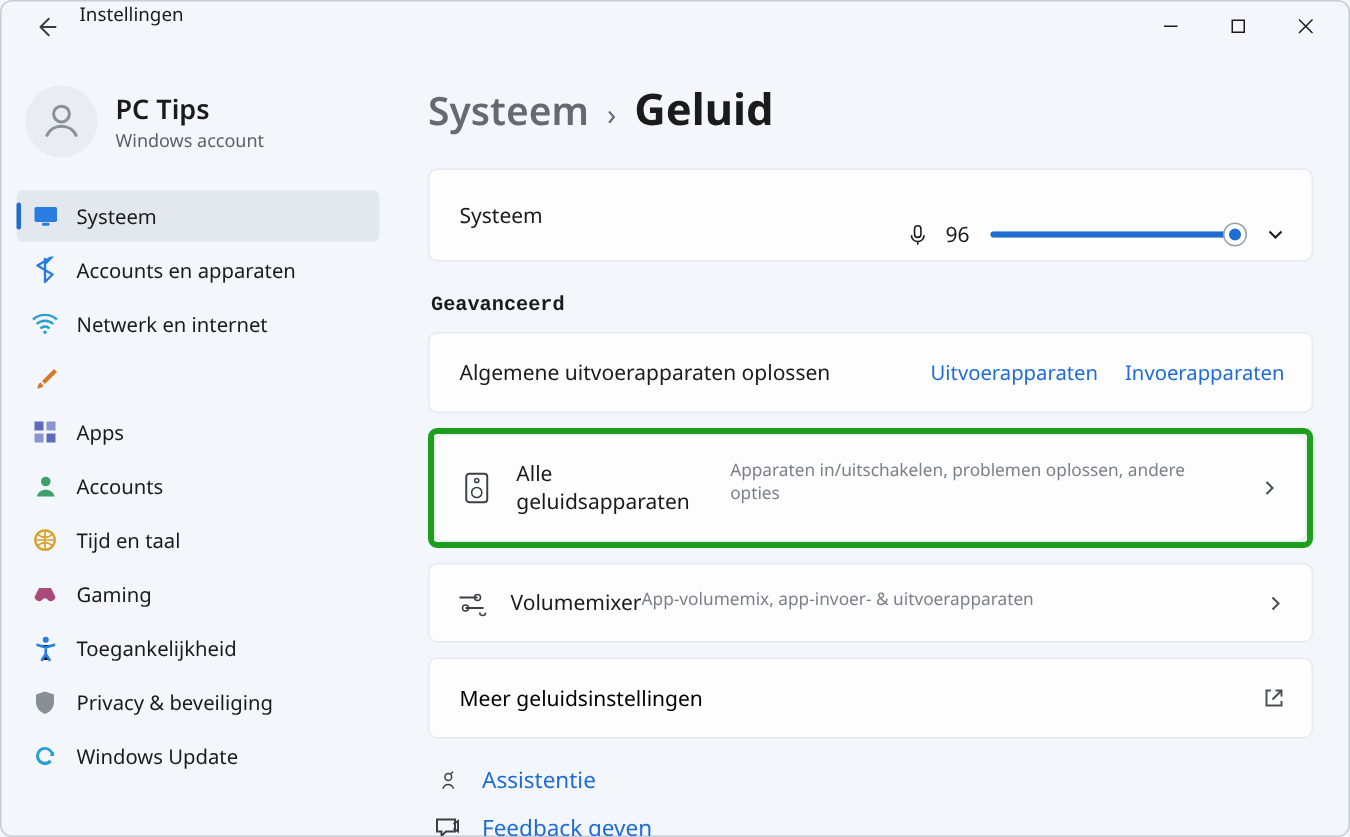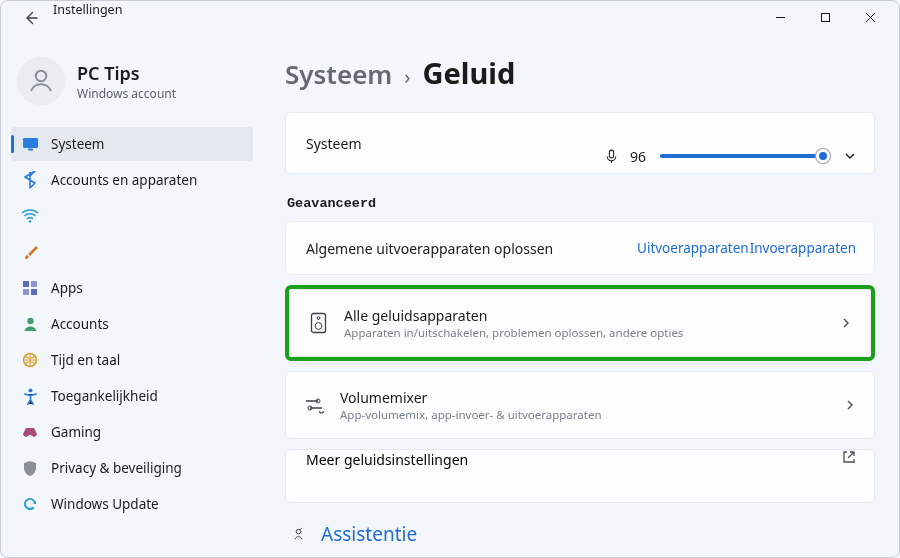--- a/index.html
+++ b/index.html
@@ -40,39 +40,39 @@
   .vol-card { height: 62px; display: flex; align-items: center; padding: 0 18px 0 20px; margin-bottom: 22px; }
   .vol-label { font-size: 14px; color: #1b1b1b; }
   .vol-right { margin-left: auto; display: flex; align-items: center; gap: 10px; color: #1b1b1b; font-size: 14px; margin-top: 26px; }
   .slider { width: 170px; height: 4px; background: #c6ccd6; border-radius: 3px; position: relative; margin: 0 4px; }
   .slider .fill { position: absolute; left: 0; top: 0; height: 4px; background: #1f6cd3; border-radius: 3px; width: 96%; }
   .slider .thumb { position: absolute; top: -5px; width: 14px; height: 14px; border-radius: 50%; background: #1f6cd3; border: 3px solid #fff; box-shadow: 0 0 0 1px #97a0ad; left: calc(96% - 7px); }
 
   .section-h { font-size: 13.5px; font-weight: 600; color: #1b1b1b; margin: 0 0 10px 2px; font-family: Liberation Mono, monospace; }
 
   .row-card { display: flex; align-items: center; padding: 16px 18px; gap: 16px; cursor: pointer; }
-  .row-card .texts { display: flex; flex-direction: column; }
+  .row-card .texts { display: flex; flex-direction: row; }
   .row-card .t1 { font-size: 14px; color: #1b1b1b; }
   .row-card .t2 { font-size: 11.5px; color: #7a8088; }
   .row-card .chev { margin-left: auto; color: #4a4e55; }
   .row-card .icon { color: #3b3f46; width: 20px; display: flex; justify-content: center; }
 
   .trouble { height: 54px; display: flex; align-items: center; padding: 0 18px 0 20px; }
   .trouble .t { font-size: 14px; color: #1b1b1b; }
-  .trouble .links { margin-left: auto; display: flex; gap: 1px; }
+  .trouble .links { margin-left: auto; display: flex; gap: 18px; }
   .linkb { color: #1f6cd3; font-size: 13.5px; cursor: pointer; }
 
   .group { margin-bottom: 10px; }
   .highlight { border: 4px solid #1ca01c; border-radius: 6px; }
 
-  .more-card { height: 54px; display: flex; align-items: flex-start; padding: 0 18px 0 20px; }
+  .more-card { height: 54px; display: flex; align-items: center; padding: 0 18px 0 20px; }
   .open-icon { margin-left: auto; color: #4a4e55; }
 
   .footer-links { margin-top: 18px; display: flex; flex-direction: column; gap: 12px; padding-left: 4px; padding-bottom: 14px; }
-  .flink { display: flex; align-items: center; gap: 14px; color: #1f6cd3; font-size: 19px; cursor: pointer; }
+  .flink { display: flex; align-items: center; gap: 14px; color: #1f6cd3; font-size: 15px; cursor: pointer; }
   .flink .fi { color: #3b3f46; width: 18px; display: flex; justify-content: center; }
 
   svg { display: block; }
 </style>
 </head>
 <body>
 
 <div class="titlebar">
   <button class="back-btn">
     <svg width="16" height="16" viewBox="0 0 16 16">
@@ -133,20 +133,21 @@
           </span>
           <span>Accounts en apparaten</span>
         </div>
         <div class="nav-item">
           <span class="nav-ico" style="color:#2a9fd1">
             <svg width="18" height="14" viewBox="0 0 18 14">
               <path d="M1 4a12 12 0 0116 0M3.5 7a8 8 0 0111 0M6 10a4 4 0 016 0" stroke="currentColor" fill="none" stroke-width="1.6"></path>
               <circle cx="9" cy="12.5" r="1.2" fill="currentColor"></circle>
             </svg>
           </span>
+          <span>Netwerk en internet</span>
         </div>
         <div class="nav-item">
           <span class="nav-ico" style="color:#d37a2a">
             <svg width="17" height="17" viewBox="0 0 17 17">
               <path d="M14 2l-8 8 2 2 8-8z" fill="currentColor"></path>
               <path d="M5 11c-2 1-2 4-2 4s3 0 4-2z" fill="currentColor"></path>
             </svg>
           </span>
         </div>
         <div class="nav-item">
@@ -172,35 +173,35 @@
         <div class="nav-item">
           <span class="nav-ico" style="color:#d9a12a">
             <svg width="16" height="16" viewBox="0 0 16 16">
               <circle cx="8" cy="8" r="6.5" stroke="currentColor" fill="none" stroke-width="1.5"></circle>
               <path d="M8 1.5v13M1.5 8h13M3 4c3 3 7 3 10 0M3 12c3-3 7-3 10 0" stroke="currentColor" fill="none" stroke-width="1.1"></path>
             </svg>
           </span>
           <span>Tijd en taal</span>
         </div>
         <div class="nav-item">
+          <span class="nav-ico" style="color:#a84b7a">
+            <svg width="18" height="13" viewBox="0 0 18 13">
+              <path d="M5 2h8l3 6a3 3 0 01-5 2l-1-1H8l-1 1a3 3 0 01-5-2z" fill="currentColor"></path>
+            </svg>
+          </span>
+          <span>Gaming</span>
+        </div>
+        <div class="nav-item">
           <span class="nav-ico" style="color:#2a7de0">
             <svg width="15" height="17" viewBox="0 0 15 17">
               <circle cx="7.5" cy="2.5" r="2" fill="currentColor"></circle>
               <path d="M2 6l5.5 1.5L13 6M7.5 7.5V12M5 16l2.5-4 2.5 4" stroke="currentColor" stroke-width="1.8" stroke-linecap="round"></path>
             </svg>
           </span>
           <span>Toegankelijkheid</span>
-        </div>
-        <div class="nav-item">
-          <span class="nav-ico" style="color:#a84b7a">
-            <svg width="18" height="13" viewBox="0 0 18 13">
-              <path d="M5 2h8l3 6a3 3 0 01-5 2l-1-1H8l-1 1a3 3 0 01-5-2z" fill="currentColor"></path>
-            </svg>
-          </span>
-          <span>Gaming</span>
         </div>
         <div class="nav-item">
           <span class="nav-ico" style="color:#8a8f97">
             <svg width="14" height="17" viewBox="0 0 14 17">
               <path d="M7 1l6 2v5c0 4-3 7-6 8-3-1-6-4-6-8V3z" fill="currentColor"></path>
             </svg>
           </span>
           <span>Privacy &amp; beveiliging</span>
         </div>
         <div class="nav-item">

